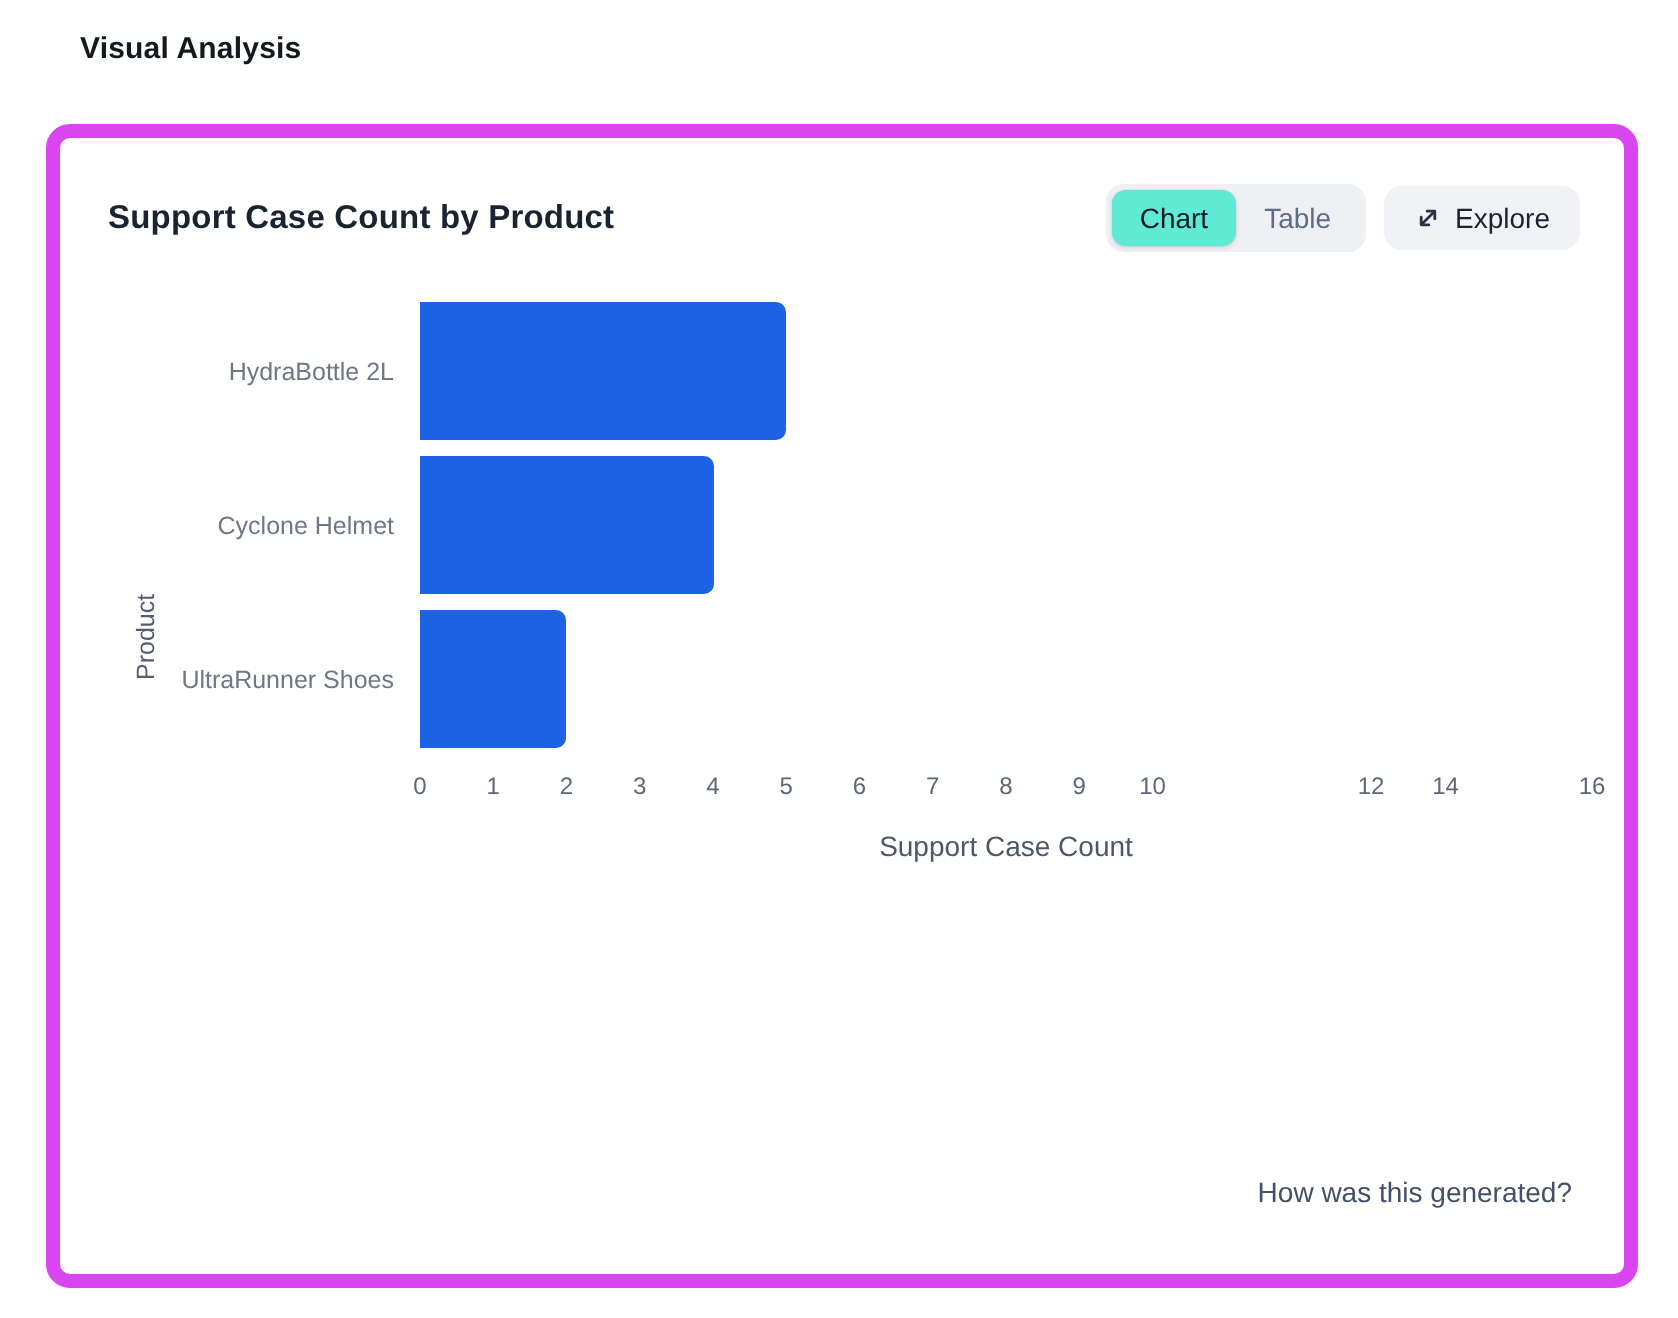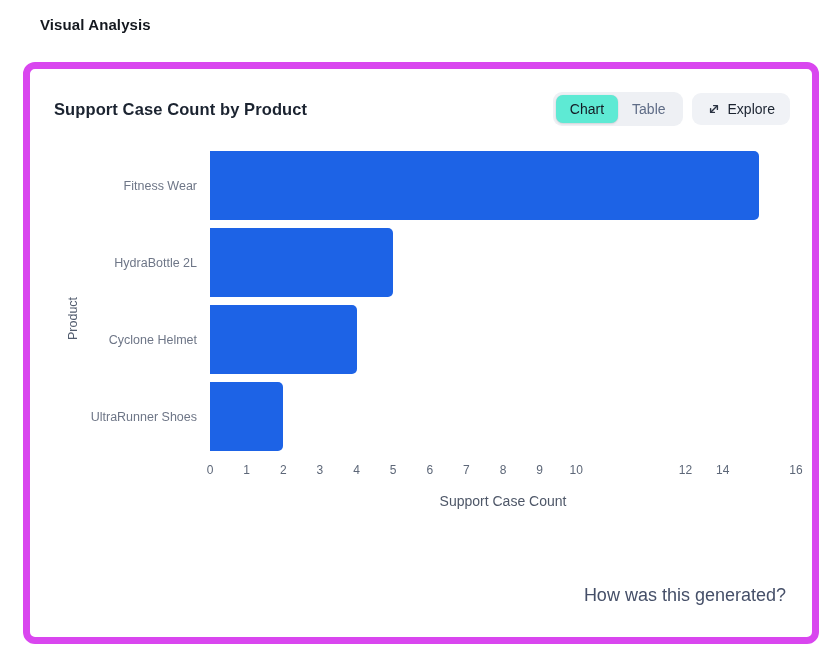--- a/index.html
+++ b/index.html
@@ -80,21 +80,21 @@
     font-size: 12px; color: #5d6778;
   }
   .xlabel-row { margin-left: 156px; width: 586px; text-align: center; margin-top: 7px; }
   .xlabel { font-size: 14px; color: #4e5768; }
 
   .card-footer {
     position: absolute; right: 26px; bottom: 31px;
     text-align: right;
   }
   .gen-link {
-    font-size: 18px; color: #454f68; cursor: pointer;
+    font-size: 14px; color: #454f68; cursor: pointer;
     text-decoration: none;
   }
 </style>
 </head>
 <body>
 
 <div class="page">
   <div class="page-title">Visual Analysis</div>
 
   <div class="card">
@@ -114,26 +114,20 @@
             </svg>
           </span>
           <span>Explore</span>
         </button>
       </div>
     </div>
 
     <div class="chart-region">
       <div class="ylabel">Product</div>
       <div class="bar-rows">
-          <div class="bar-row">
-            <div class="bar-label">Fitness Wear</div>
-            <div class="bar-track">
-              <div class="bar" style="width: 93.75%; background: rgb(29, 99, 230);"></div>
-            </div>
-          </div>
           <div class="bar-row">
             <div class="bar-label">HydraBottle 2L</div>
             <div class="bar-track">
               <div class="bar" style="width: 31.25%; background: rgb(29, 99, 230);"></div>
             </div>
           </div>
           <div class="bar-row">
             <div class="bar-label">Cyclone Helmet</div>
             <div class="bar-track">
               <div class="bar" style="width: 25%; background: rgb(29, 99, 230);"></div>

